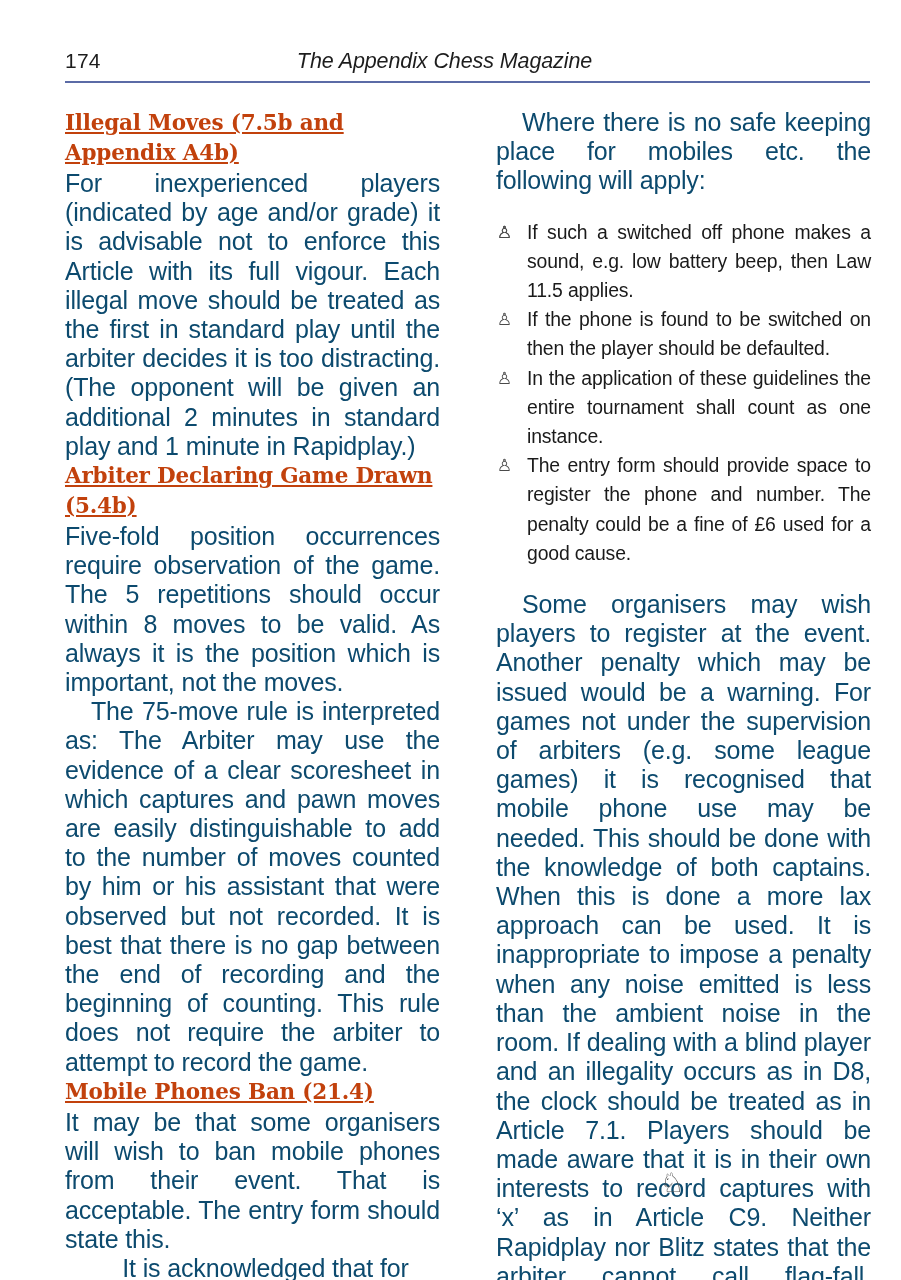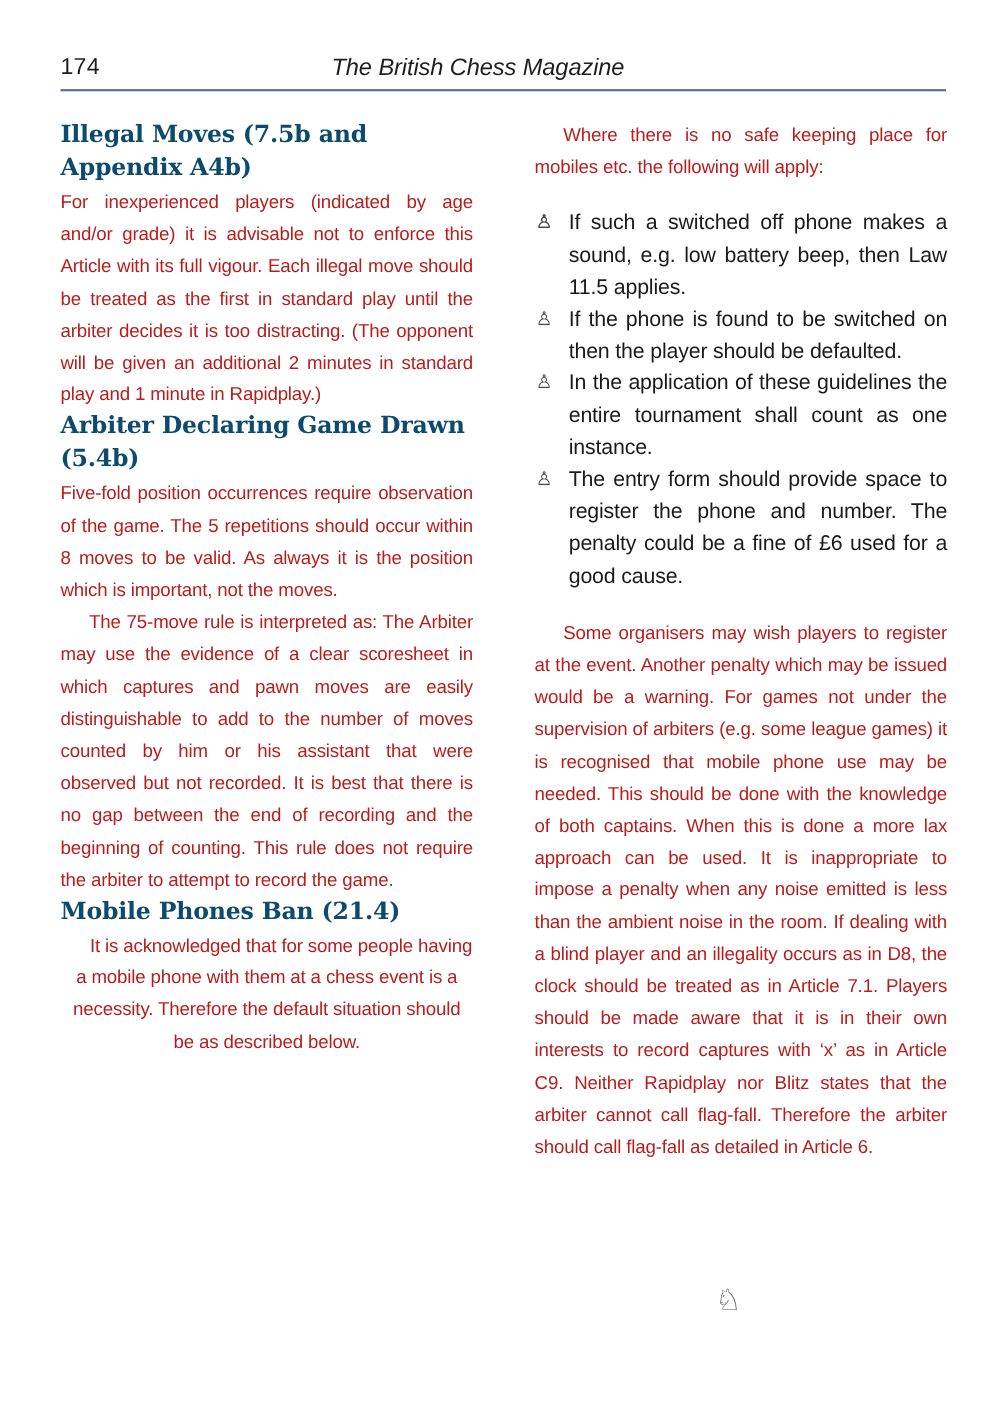--- a/index.html
+++ b/index.html
@@ -11,21 +11,21 @@
     width: 901px;
     height: 1280px;
     position: relative;
     font-family: "Liberation Sans", sans-serif;
     color: #1a1a1a;
     overflow: hidden;
   }
 
   .page {
     position: absolute;
-    left: 7px; top: 0;
+    left: 17px; top: 0;
     width: 721px;
     height: 1280px;
     box-sizing: border-box;
     padding: 12px;
   }
 
   
   .header {
     position: absolute;
     left: 48px;
@@ -80,33 +80,34 @@
     width: 375px;
     flex: 0 0 375px;
   }
 
   h2.section-head {
     margin: 0 0 1px 0;
     font-family: "DejaVu Serif", serif;
     font-weight: bold;
     font-size: 21.5px;
     line-height: 30px;
-    color: #0c4a6e;
+    color: #c2410c;
     letter-spacing: -0.2px;
+    text-decoration: underline;
   }
   .head-gap-top { margin-top: 26px; }
 
   p.body {
     margin: 0;
-    font-size: 17px;
+    font-size: 25px;
     line-height: 29.2px;
     text-align: justify;
     text-justify: inter-word;
     hyphens: manual;
-    color: #b91c1c;
+    color: #0c4a6e;
     letter-spacing: -0.15px;
   }
   p.body.indent { text-indent: 26px; }
   p.body.last-left { text-align: center; }
 
   
   ul.pawn-list {
     list-style: none;
     margin: 22px 0 0 0;
     padding: 0;
@@ -147,35 +148,36 @@
     font-family: "DejaVu Sans", sans-serif;
   }
 </style>
 </head>
 <body>
 
 <div class="page">
 
   <div class="header">
     <div class="folio">174</div>
-    <div class="running-title">The British Chess Magazine</div>
+    <div class="running-title">The Appendix Chess Magazine</div>
   </div>
   <div class="header-rule"></div>
 
   <div class="columns">
 
     <div class="col">
       <h2 class="section-head">Illegal Moves (7.5b and Appendix A4b)</h2>
       <p class="body">For inexperienced players (indicated by age and/or grade) it is advisable not to enforce this Article with its full vigour. Each illegal move should be treated as the first in standard play until the arbiter decides it is too distracting. (The opponent will be given an additional 2 minutes in standard play and 1 minute in Rapidplay.)</p>
 
       <h2 class="section-head head-gap-top">Arbiter Declaring Game Drawn (5.4b)</h2>
       <p class="body">Five-fold position occurrences require observation of the game. The 5 repetitions should occur within 8 moves to be valid. As always it is the position which is important, not the moves.</p>
       <p class="body indent">The 75-move rule is interpreted as: The Arbiter may use the evidence of a clear scoresheet in which captures and pawn moves are easily distinguishable to add to the number of moves counted by him or his assistant that were observed but not recorded. It is best that there is no gap between the end of recording and the beginning of counting. This rule does not require the arbiter to attempt to record the game.</p>
 
       <h2 class="section-head head-gap-top">Mobile Phones Ban (21.4)</h2>
+      <p class="body">It may be that some organisers will wish to ban mobile phones from their event. That is acceptable. The entry form should state this.</p>
       <p class="body indent last-left">It is acknowledged that for some people having a mobile phone with them at a chess event is a necessity. Therefore the default situation should be as described below.</p>
     </div>
 
     <div class="col">
       <p class="body indent">Where there is no safe keeping place for mobiles etc. the following will apply:</p>
 
       <ul class="pawn-list">
         <li>
           <span class="pawn-bullet">♙</span>
         </li>

